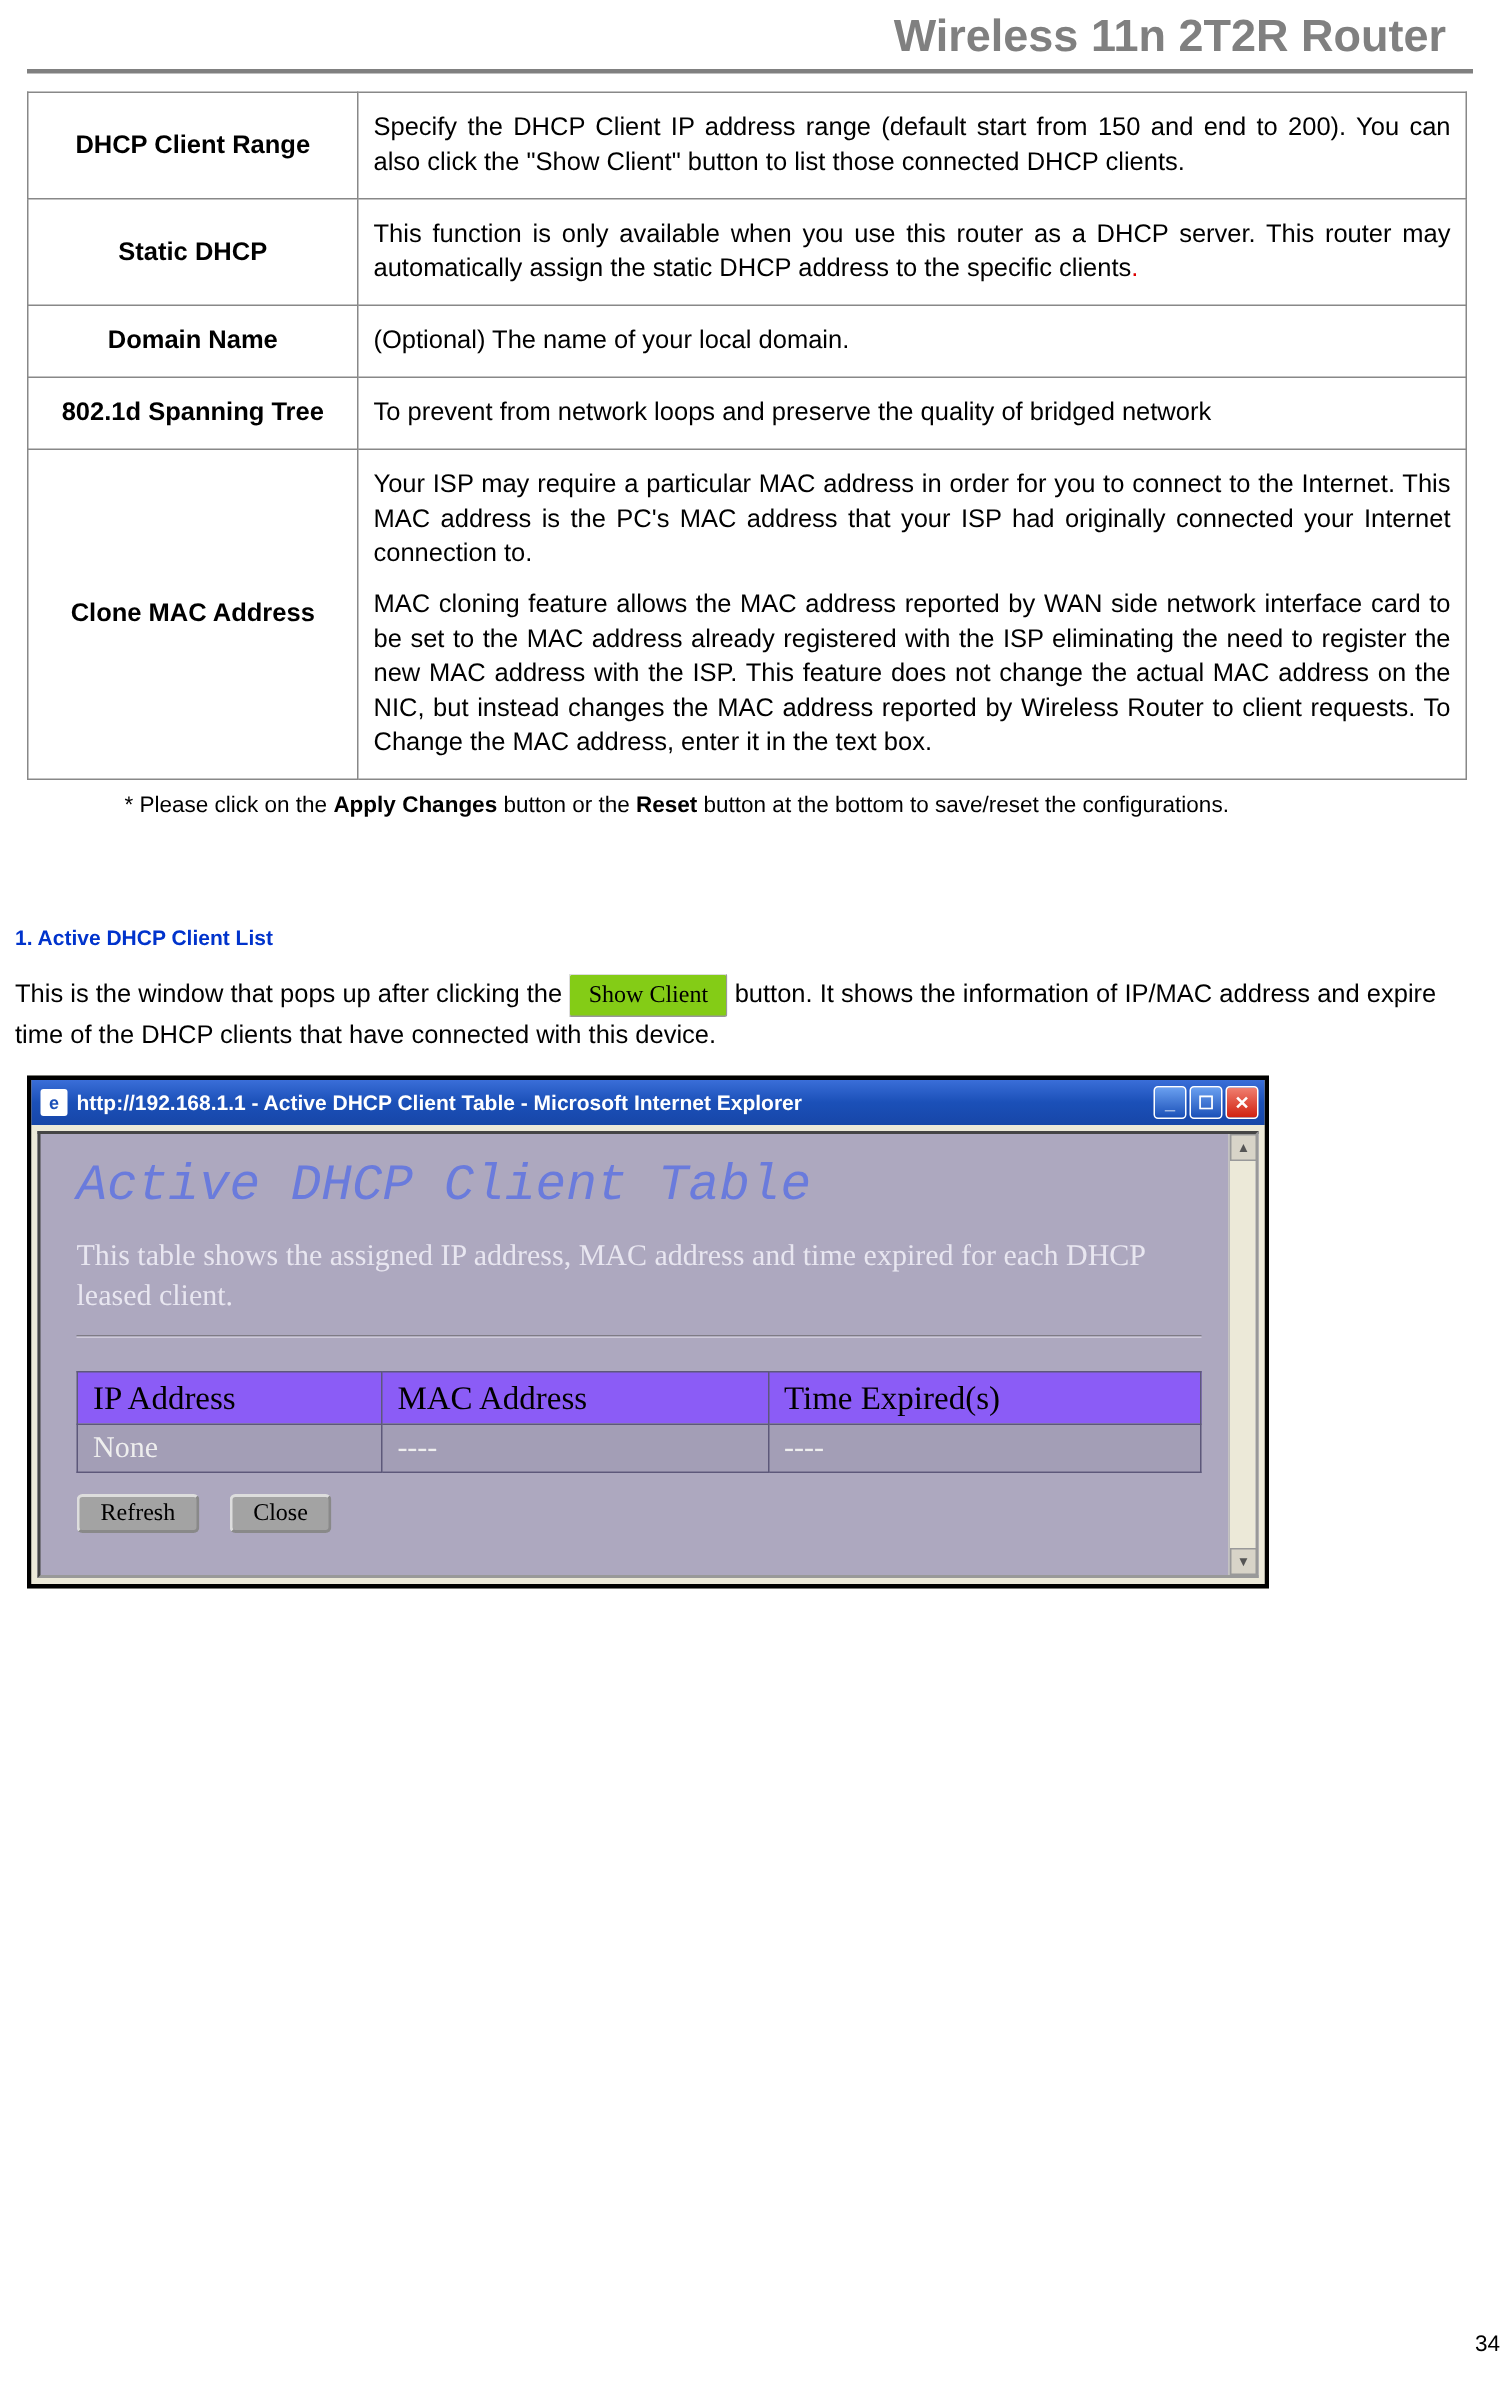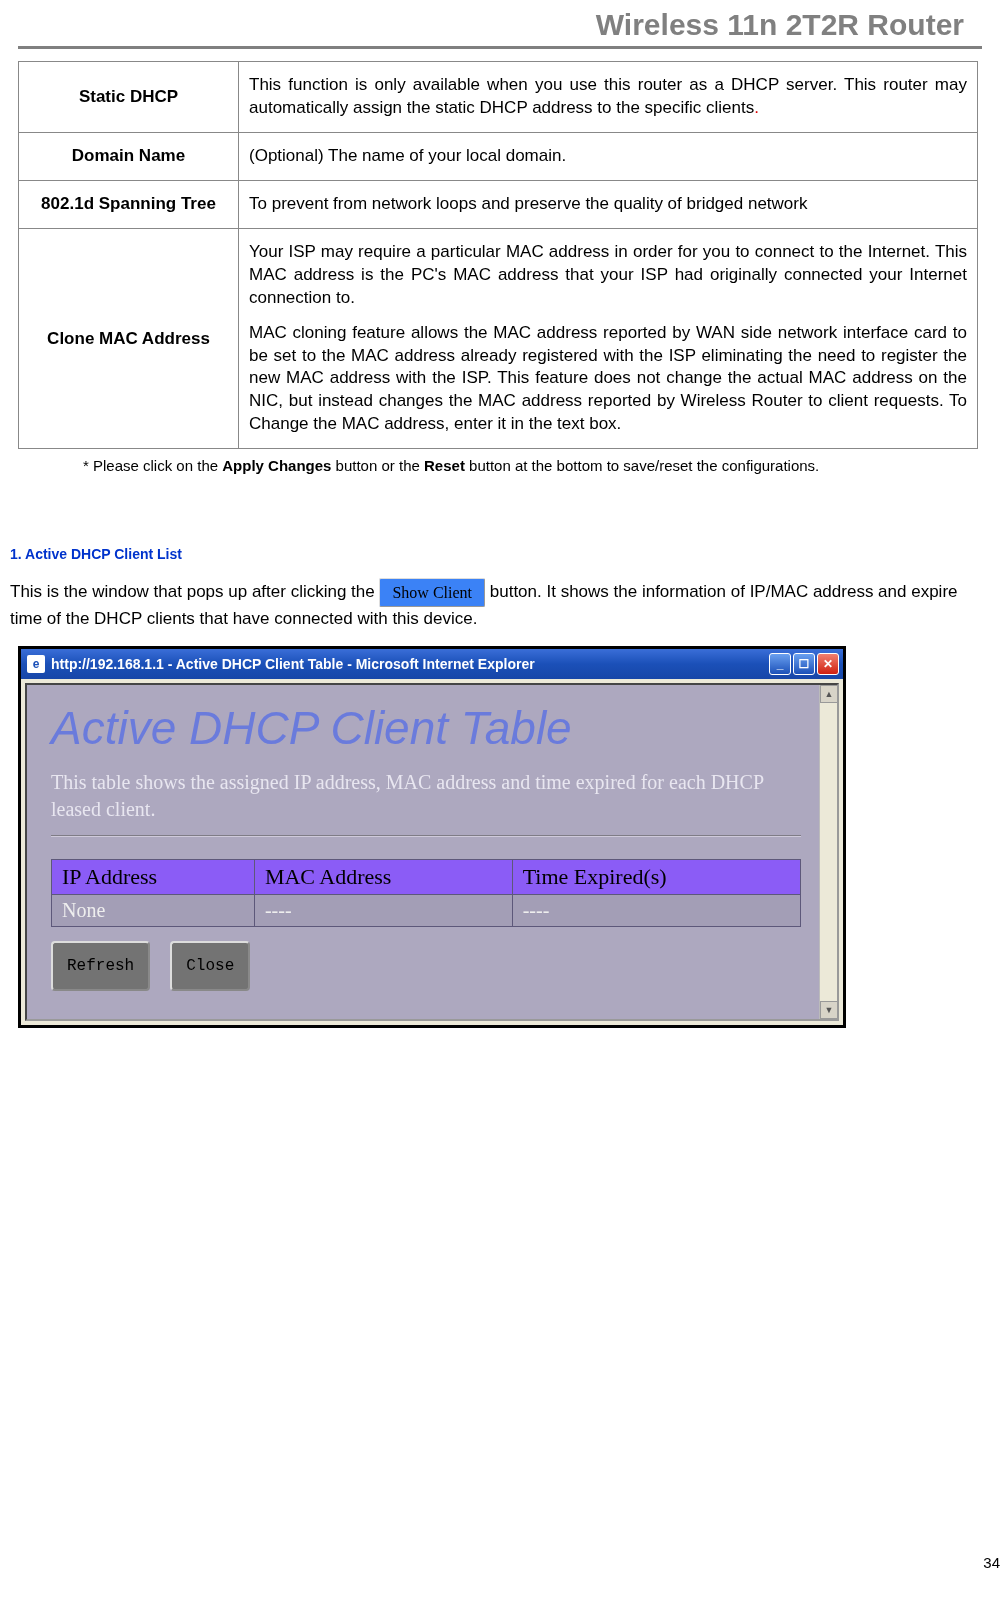--- a/index.html
+++ b/index.html
@@ -63,21 +63,21 @@
       margin: 72px 18px 16px 10px;
     }
     .section-body {
       font-size: 17px;
       margin: 0 10px 14px 10px;
       line-height: 1.45;
       color: #000;
     }
     .inline-btn-img {
       display: inline-block;
-      background: #3b82f6;
+      background: #84cc16;
       border: 1px solid #999;
       border-top-color: #ddd;
       border-left-color: #ddd;
       padding: 2px 12px;
       font-family: "Times New Roman", serif;
       font-size: 16px;
       vertical-align: middle;
       border-radius: 2px;
     }
     
@@ -147,23 +147,23 @@
       position: absolute;
       left: 0;
       display:flex;align-items:center;justify-content:center;
       font-size:9px;color:#555;
     }
     .pw-scroll-up { top: 0; }
     .pw-scroll-down { bottom: 0; }
     .pw-inner { padding: 12px 36px 0 24px; }
     .pw-h1 {
       color: #6a7bdc;
-      font-family: Liberation Sans, sans-serif;
+      font-family: Liberation Mono, monospace;
       font-style: italic;
-      font-size: 46px;
+      font-size: 34px;
       margin: 4px 0 14px 0;
       font-weight: normal;
     }
     .pw-desc {
       color: #e8e6f0;
       font-family: "Times New Roman", serif;
       font-size: 20px;
       line-height: 1.35;
       margin-bottom: 12px;
     }
@@ -189,44 +189,48 @@
       font-size: 22px;
       font-weight: normal;
     }
     .pw-table td {
       background: #a39eb6;
       color: #eee;
       font-size: 20px;
     }
     .pw-btns { margin: 8px 0 10px 0; display:flex; gap: 20px; }
     .pw-btn {
-      font-family: Liberation Mono, monospace;
+      font-family: Liberation Serif, serif;
       font-size: 16px;
-      padding: 14px 14px;
-      background: #737373;
+      padding: 2px 14px;
+      background: #a3a3a3;
       border: 2px outset #ddd;
       border-radius: 4px;
       cursor: pointer;
     }
     .page-num {
       position: absolute;
       bottom: 30px;
       left: 0; right: 0;
       text-align: right;
       font-size: 15px;
       color: #000;
     }
   </style>
 </head>
 <body>
 
 <div class="header-title">Wireless 11n 2T2R Router</div>
 
 <table class="config-table">
   <tbody>
+      <tr>
+    <td class="left">DHCP Client Range</td>
+    <td class="right">Specify the DHCP Client IP address range (default start from 150 and end to 200). You can also click the "Show Client" button to list those connected DHCP clients.</td>
+  </tr>
   <tr>
     <td class="left">Static DHCP</td>
     <td class="right"><span>This function is only available when you use this router as a DHCP server. This router may automatically assign the static DHCP address to the specific clients</span><span class="reddot">.</span></td>
   </tr>
   <tr>
     <td class="left">Domain Name</td>
     <td class="right">(Optional) The name of your local domain.</td>
   </tr>
   <tr>
     <td class="left">802.1d Spanning Tree</td>

